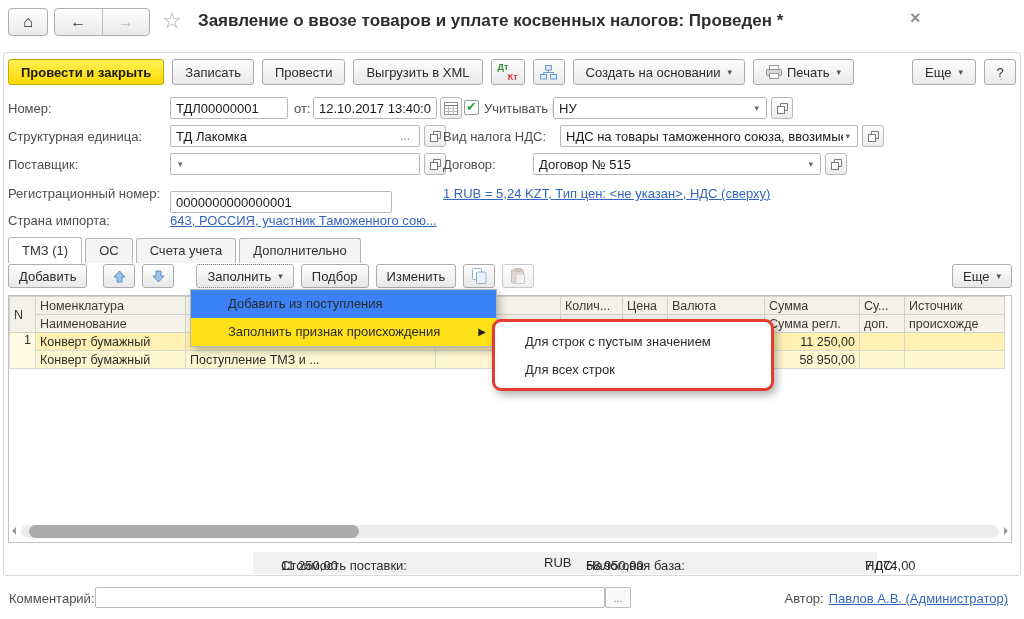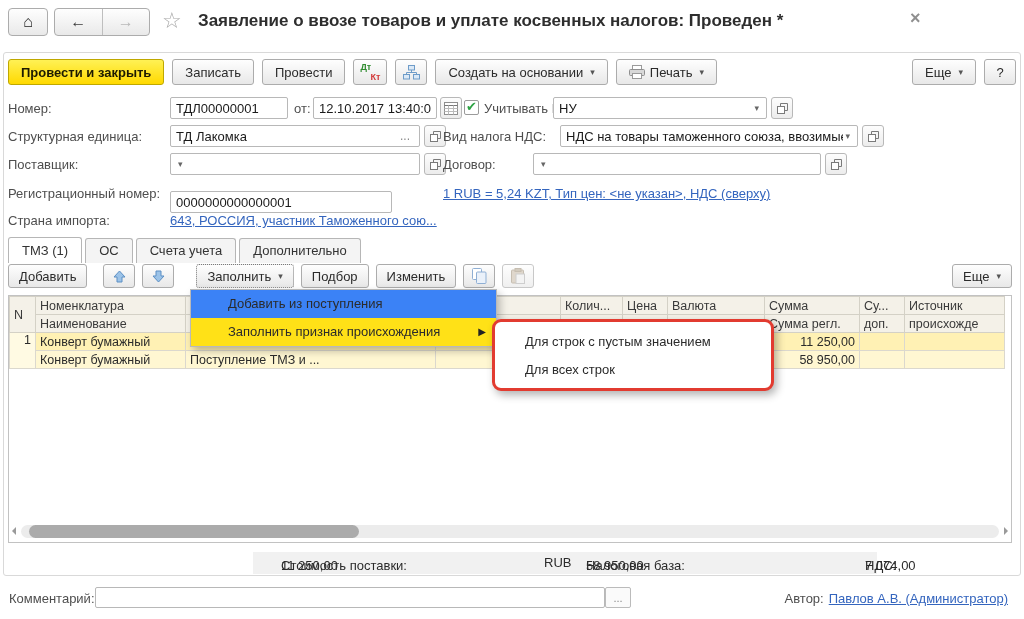--- a/index.html
+++ b/index.html
@@ -138,20 +138,21 @@
   </span>
 </div>
 <span class="abs star">☆</span>
 <div class="abs wtitle">Заявление о ввозе товаров и уплате косвенных налогов: Проведен *</div>
 <span class="abs close-x">×</span>
 
 <div class="abs toolbar">
   <button class="btn btn-yellow">Провести и закрыть</button>
   <button class="btn">Записать</button>
   <button class="btn">Провести</button>
+  <button class="btn">Выгрузить в XML</button>
   <button class="btn btn-ico">
     <span class="dtkt">
         <i class="dt">Дт</i>
         <i class="kt">Кт</i>
       </span>
   </button>
   <button class="btn btn-ico">
     <svg width="17" height="15" viewBox="0 0 17 15">
       <rect x="5.5" y="0.5" width="6" height="4.5" fill="#DCE9F6" stroke="#6E9CC9"></rect>
       <path d="M8.5 5v2.5 M3.5 9.5V7.5h10v2" stroke="#6E9CC9" fill="none"></path>
@@ -240,20 +241,21 @@
   <span class="drop">▾</span>
 </div>
 <button class="abs open-btn" style="left:424px;top:153px">
   <svg width="11" height="11" viewBox="0 0 11 11">
     <rect x="0.5" y="3.5" width="7" height="7" fill="#fff" stroke="#7A7A7A"></rect>
     <path d="M3.5 3.5v-3h7v7h-3" fill="none" stroke="#7A7A7A"></path>
   </svg>
 </button>
 <span class="abs lbl" style="left:443px;top:157px">Договор:</span>
 <div class="abs fld" style="left:533px;top:153px;width:288px">
+  <span class="val">Договор № 515</span>
   <span class="drop">▾</span>
 </div>
 <button class="abs open-btn" style="left:825px;top:153px">
   <svg width="11" height="11" viewBox="0 0 11 11">
     <rect x="0.5" y="3.5" width="7" height="7" fill="#fff" stroke="#7A7A7A"></rect>
     <path d="M3.5 3.5v-3h7v7h-3" fill="none" stroke="#7A7A7A"></path>
   </svg>
 </button>
 
 <span class="abs lbl" style="left:8px;top:186px">Регистрационный номер:</span>

